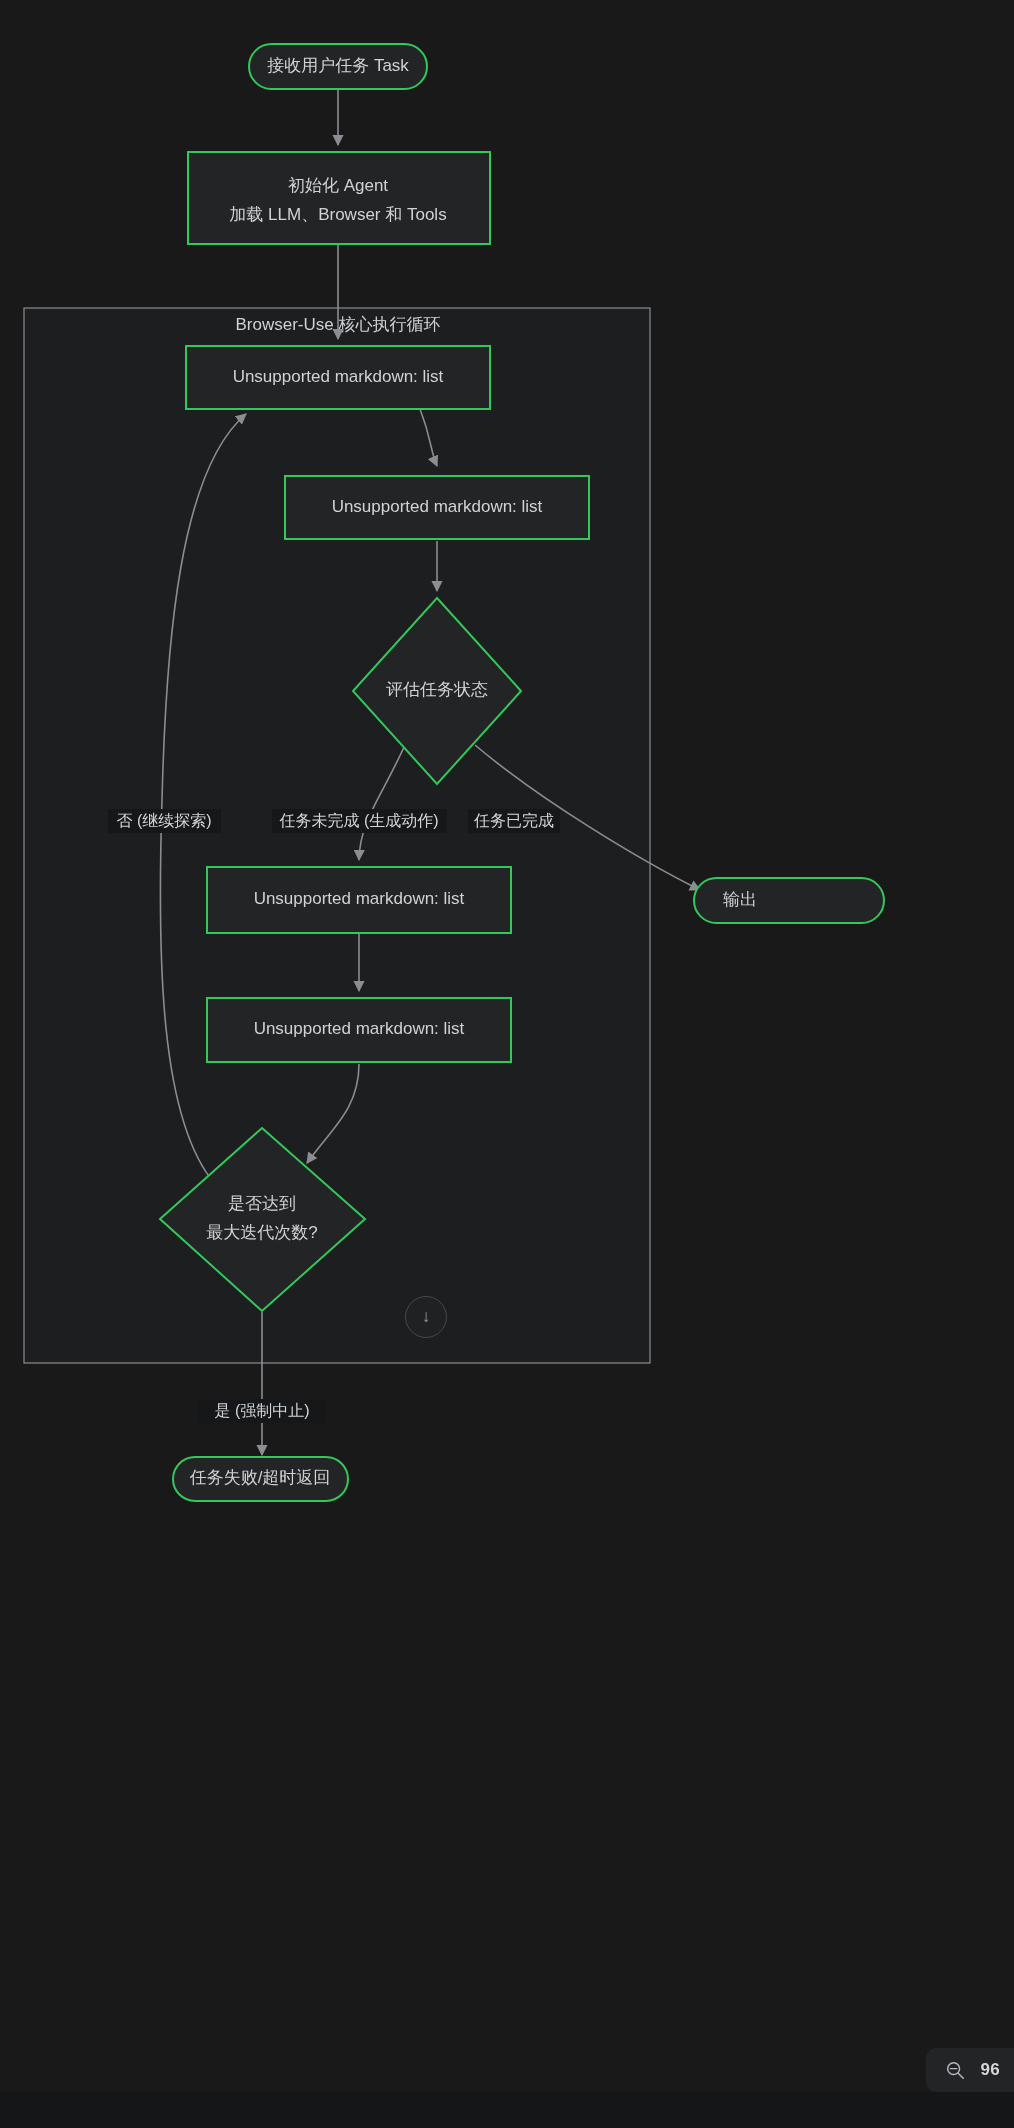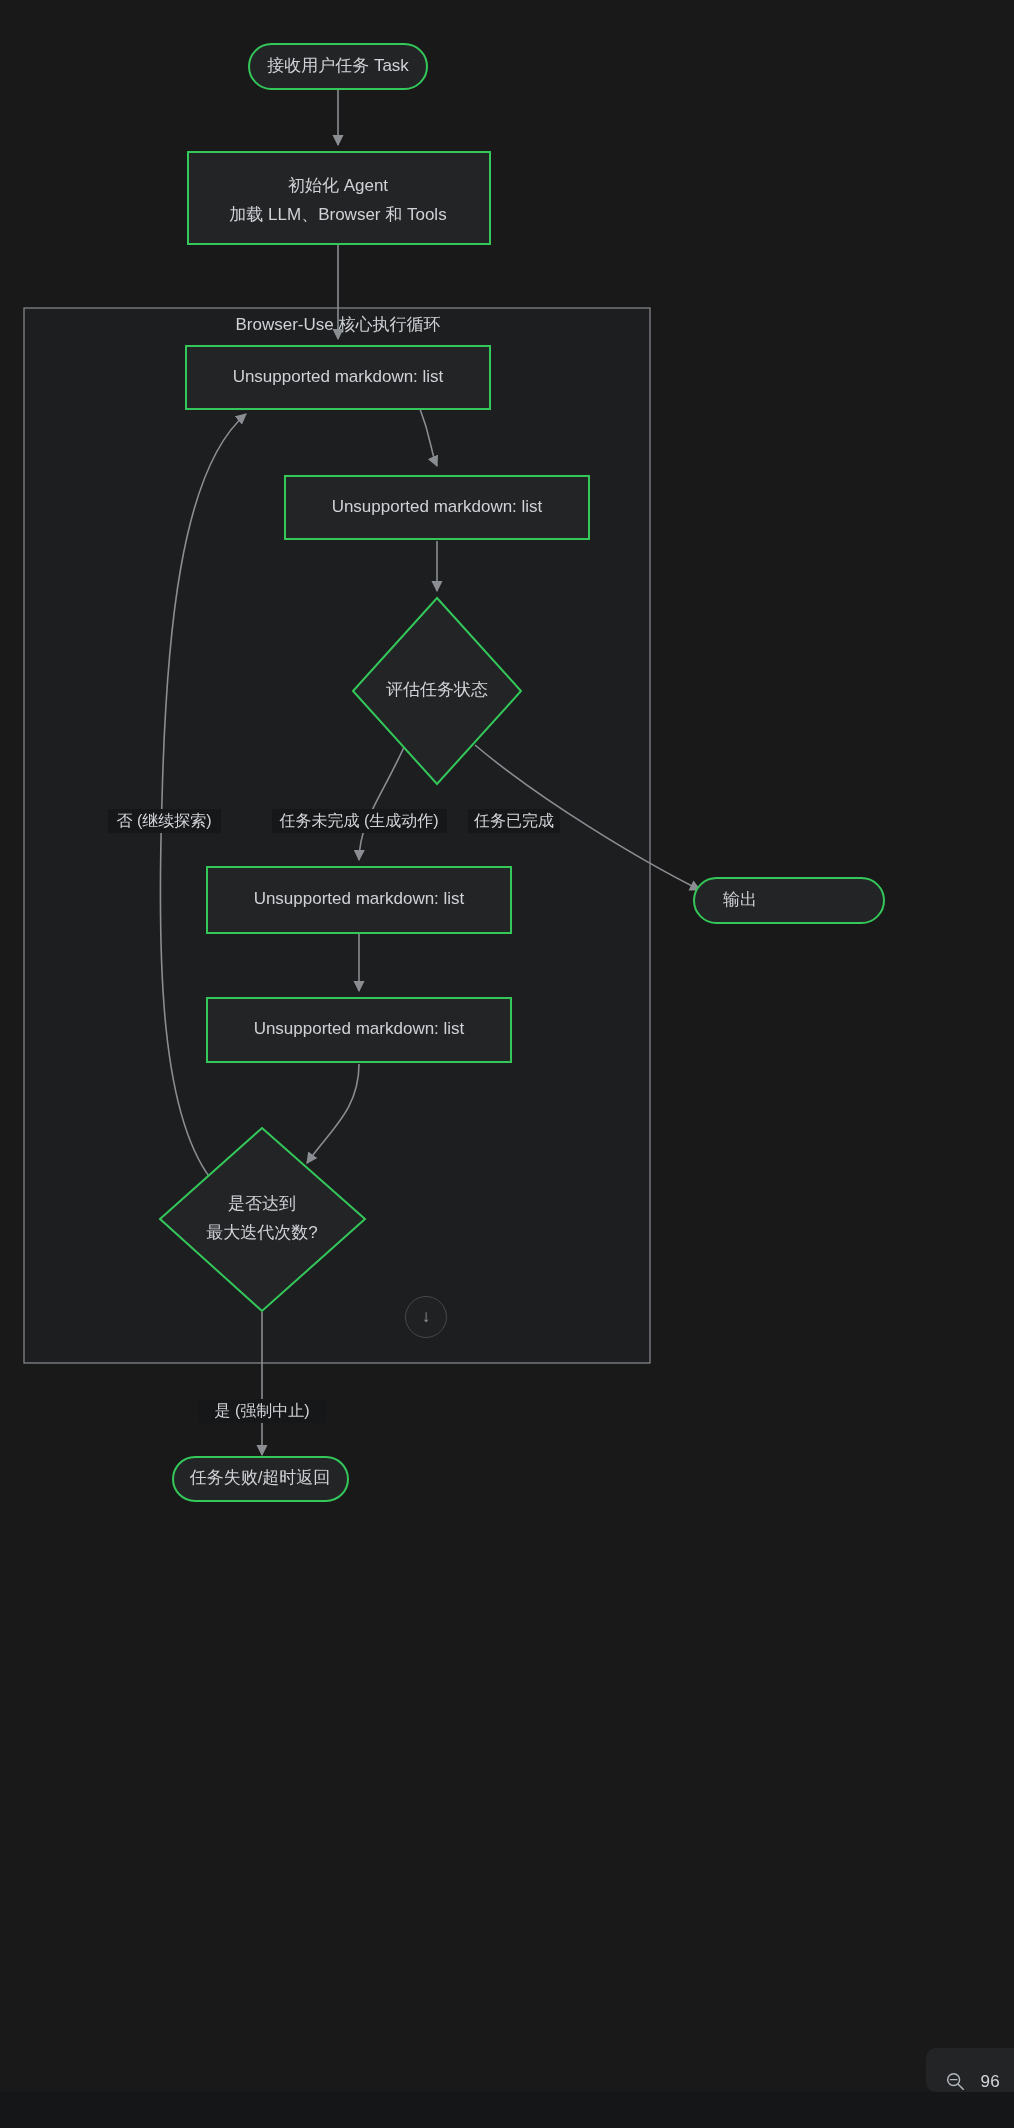--- a/index.html
+++ b/index.html
@@ -73,26 +73,27 @@
     cursor:pointer;
     user-select:none;
   }
   #scroll-btn-inner{ left:405px; top:1296px; }
   #scroll-btn-bottom{ left:405px; top:2094px; }
 
   .zoom-bar{
     position:absolute;
     right:0px; top:2048px;
     height:44px;
-    display:flex;align-items:flex-end;gap:14px;
+    display:flex;align-items:center;gap:14px;
     padding:0 14px 0 18px;
     background:#232426;
     border-radius:10px 0 0 10px;
     color:#c8ccd1;
     font-size:17px;
+    font-weight:bold;
   }
   .zoom-bar .icon{
     width:22px;height:22px;
     display:inline-block;
     cursor:pointer;
   }
   .zoom-level{font-size:17px;color:#d4d7db;letter-spacing:.3px;}
   .bottom-strip{
     position:absolute;left:0;right:0;bottom:0;height:36px;
     background:#151617;

